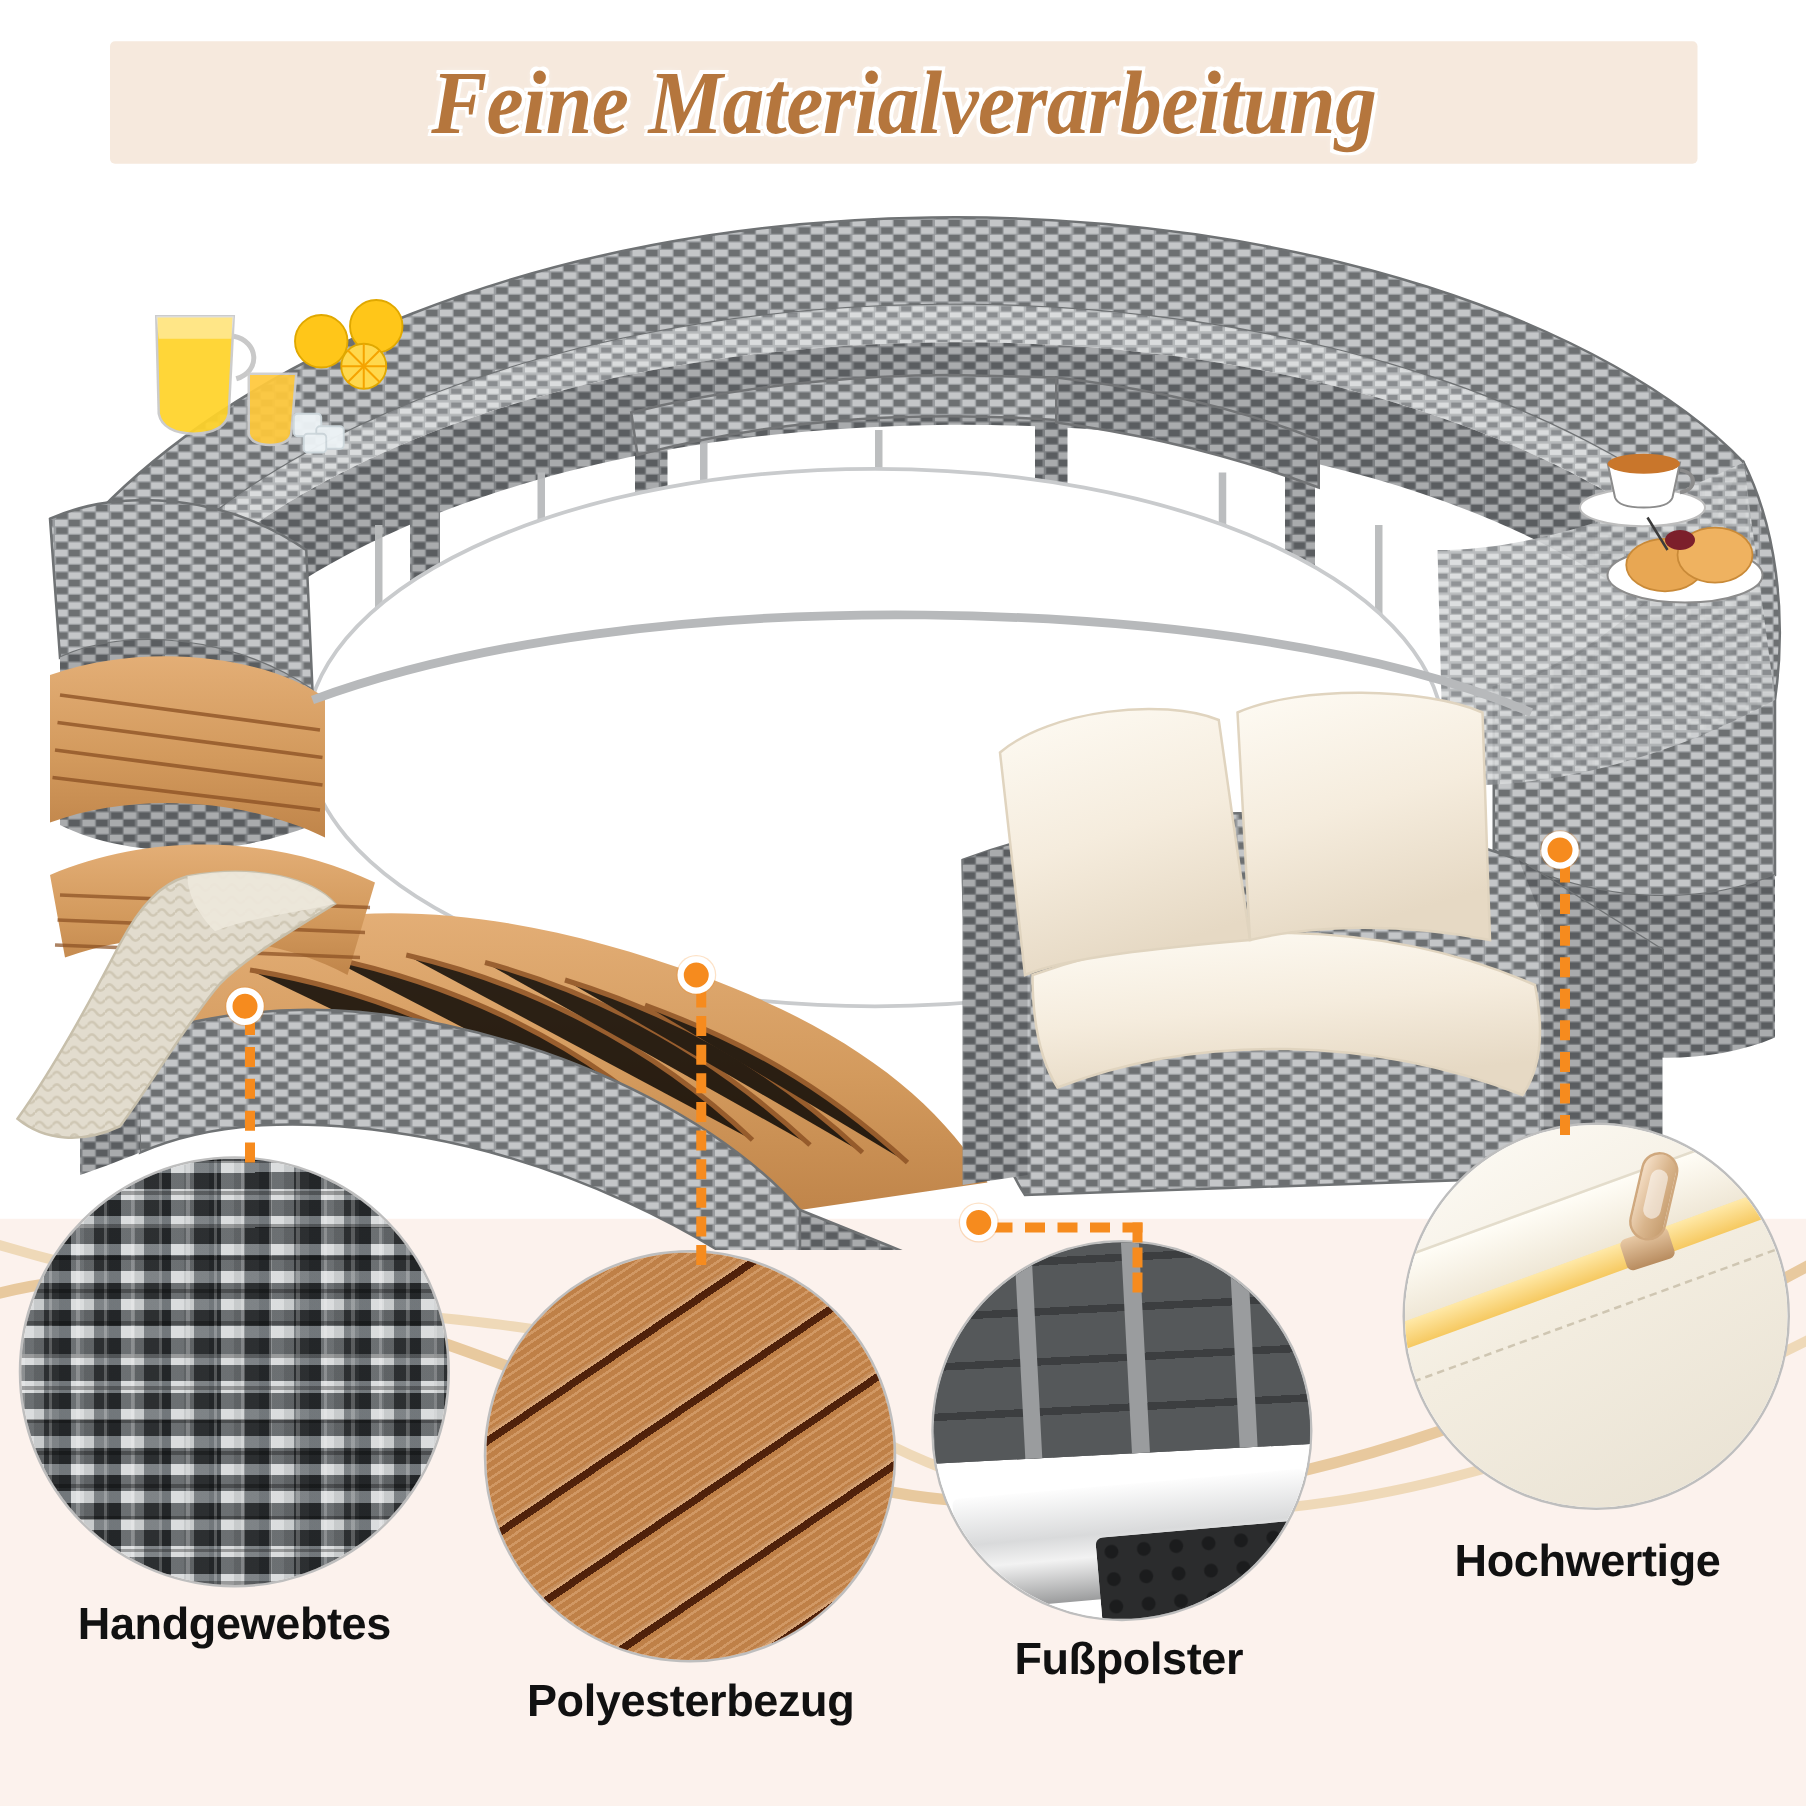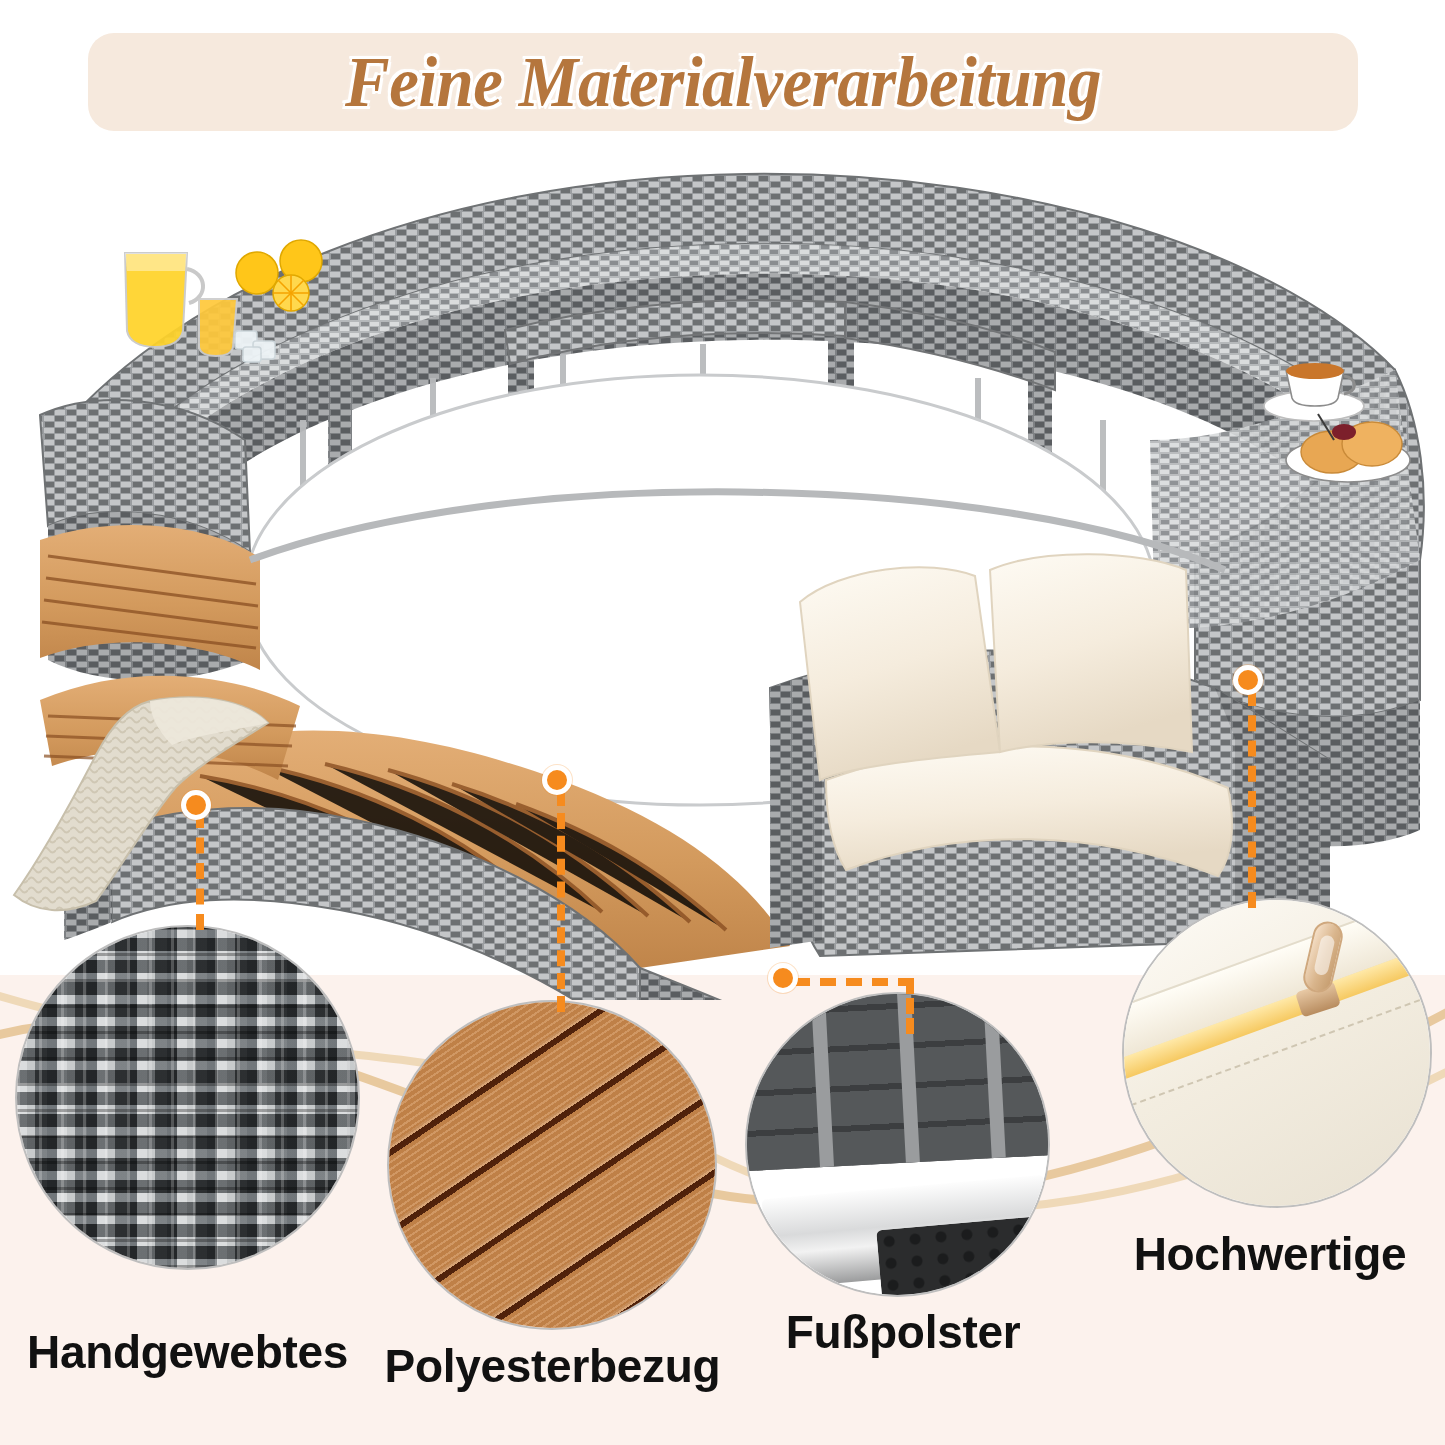--- a/index.html
+++ b/index.html
@@ -16,21 +16,21 @@
     position:absolute; left:0; top:0; width:1445px; height:975px;
     background:#FFFFFF;
   }
 
   
   #deco-lines{ position:absolute; left:0; top:0; width:1445px; height:1445px; }
 
   
   #title-banner{
     position:absolute; left:88px; top:33px; width:1270px; height:98px;
-    background:#F6E9DD; border-radius:26px;
+    background:#F6E9DD; border-radius:4px;
   }
   #title-text{
     position:absolute; left:0; top:0; width:1270px; height:98px;
     display:flex; align-items:center; justify-content:center;
     font-family:"Liberation Serif", serif;
     font-weight:700; font-style:italic;
     font-size:72px; letter-spacing:-0.5px;
     color:#B5763D;
     transform:scaleX(0.93);
     text-shadow:
@@ -60,21 +60,21 @@
   
   .detail-circle{
     position:absolute; border-radius:50%;
     border:2px solid #BEBEBE; overflow:hidden;
     background:#fff; z-index:30;
   }
   .detail-label{
     position:absolute; text-align:center; z-index:31;
     font-family:"Liberation Sans", sans-serif;
     font-weight:700; color:#111; line-height:1.16;
-    font-size:46px; letter-spacing:-0.3px;
+    font-size:36px; letter-spacing:-0.3px;
   }
 
   
   .tex-weave-grey{
     width:100%; height:100%;
     background-color:#6b6e70;
     background-image:
       repeating-linear-gradient(90deg,
          #cfd1d2 0 10px, #b6b8b9 10px 18px,
          #55585a 18px 30px, #44474a 30px 40px),
@@ -395,21 +395,21 @@
 <div class="leader-h" style="left:794px; top:978px; width:120px;"></div>
 <div class="leader-v" style="left:906px; top:978px; height:56px;"></div>
 <div class="dot" style="left:768px; top:963px;"></div>
 
 <div class="leader-v" style="left:1248px; top:690px; height:218px;"></div>
 <div class="dot" style="left:1233px; top:665px;"></div>
 
 <div class="detail-circle" style="left:15px; top:925px; width:345px; height:345px;">
   <div class="tex-weave-grey"></div>
 </div>
-<div class="detail-label" style="left:10px; top:1278px; width:355px;margin-top:48px;">
+<div class="detail-label" style="left:10px; top:1278px; width:355px;">
   <div>Handgewebtes</div>
 </div>
 
 <div class="detail-circle" style="left:387px; top:1000px; width:330px; height:330px;">
   <div class="tex-wood"></div>
 </div>
 <div class="detail-label" style="left:375px; top:1340px; width:355px;">
   <div>Polyesterbezug</div>
 </div>
 

